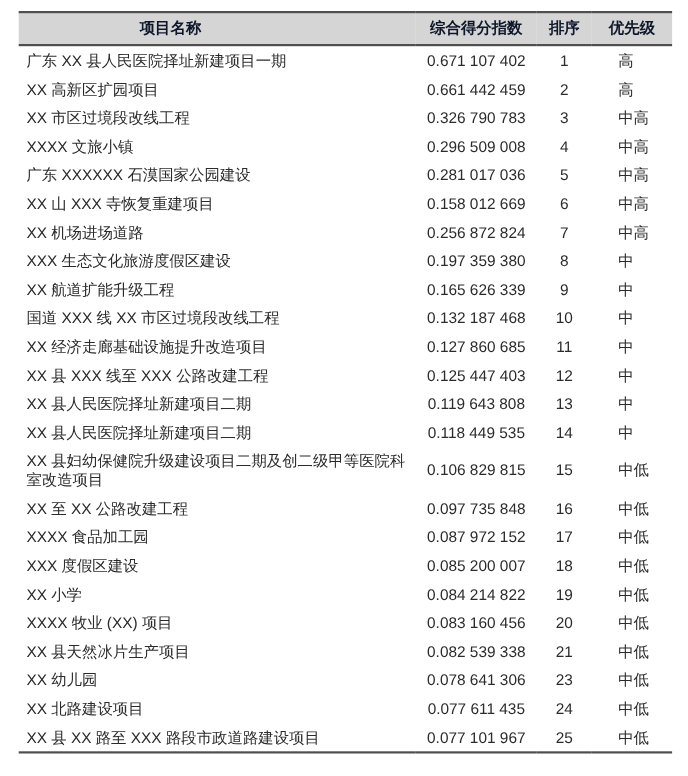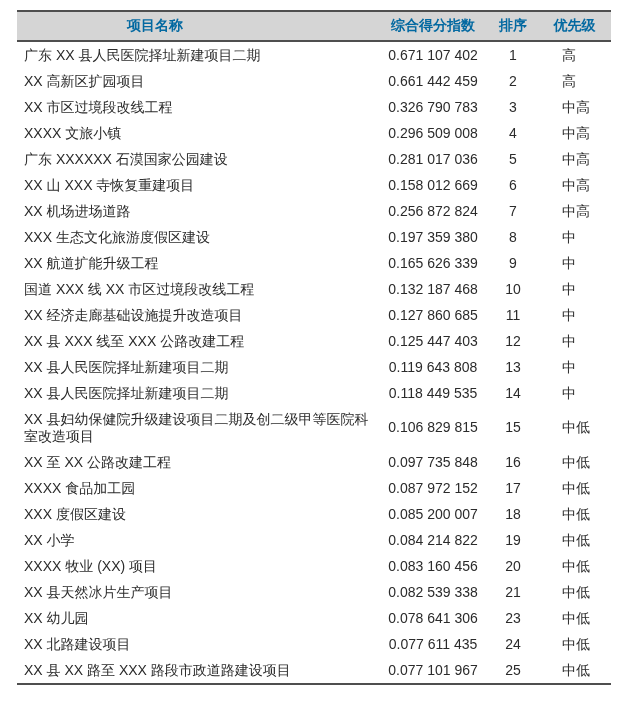--- a/index.html
+++ b/index.html
@@ -27,21 +27,21 @@
   col.c1 { width: 361px; }
   col.c2 { width: 110px; }
   col.c3 { width: 50px; }
   col.c4 { width: 73px; }
 
   thead th {
     background: #d5d5d5;
     border-bottom: 2px solid #4f4f4f;
     font-size: 14px;
     font-weight: bold;
-    color: #0369a1;
+    color: #0f172a;
     padding: 5px 0 6px 0;
     line-height: 17px;
     text-align: center;
   }
   thead th.h-name { padding-right: 85px; }
 
   tbody td {
     font-size: 14px;
     color: #2b2b2b;
     padding: 4.5px 0;
@@ -68,21 +68,21 @@
     <thead>
       <tr>
         <th class="h-name">项目名称</th>
         <th class="h-score">综合得分指数</th>
         <th class="h-rank">排序</th>
         <th class="h-priority">优先级</th>
       </tr>
     </thead>
     <tbody>
       <tr>
-        <td class="c-name">广东 XX 县人民医院择址新建项目二期</td>
+        <td class="c-name">广东 XX 县人民医院择址新建项目一期</td>
         <td class="c-score">0.671 107 402</td>
         <td class="c-rank">1</td>
         <td class="c-priority">高</td>
       </tr>
       <tr>
         <td class="c-name">XX 高新区扩园项目</td>
         <td class="c-score">0.661 442 459</td>
         <td class="c-rank">2</td>
         <td class="c-priority">高</td>
       </tr>

